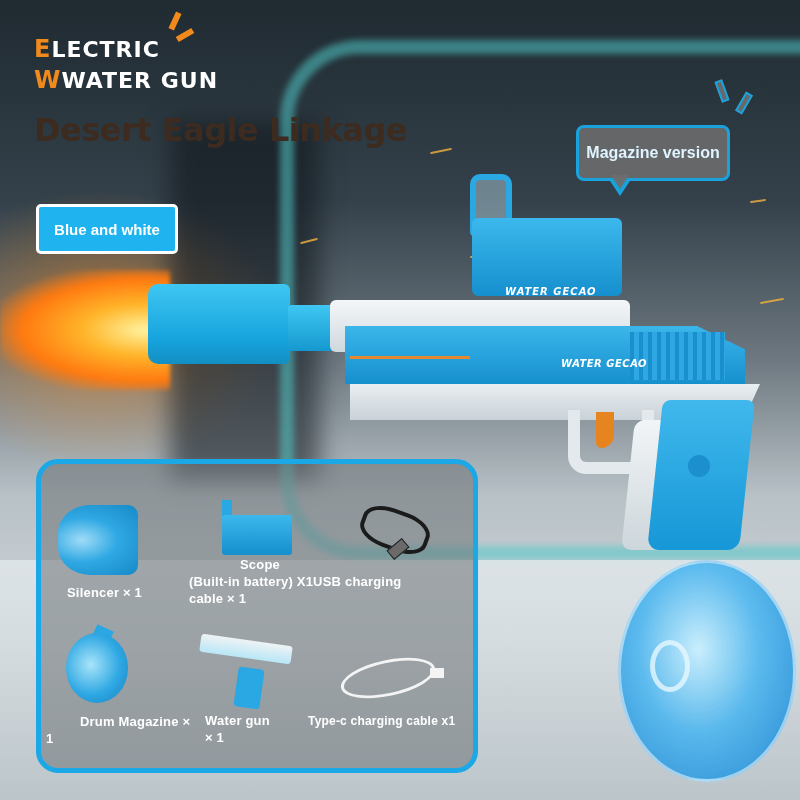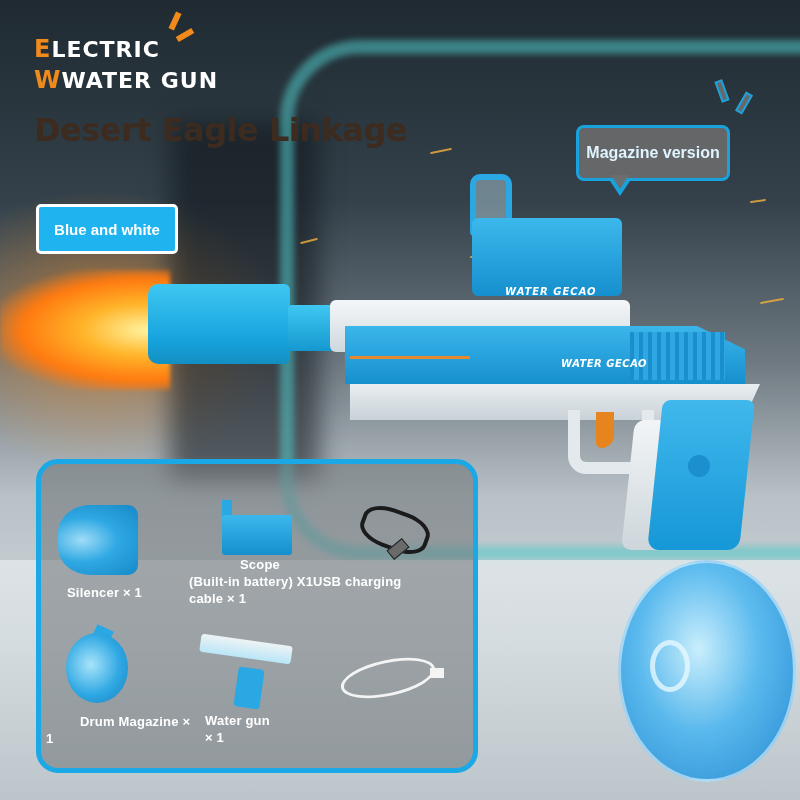--- a/index.html
+++ b/index.html
@@ -174,13 +174,14 @@
   <div class="acc-label" style="left:36px;top:713px;margin-left:44px;">Drum Magazine ×</div>
   <div class="acc-label" style="left:46px;top:730px;">1</div>
 
   <div class="acc-img ico-gun-top"></div>
   <div class="acc-img ico-gun-grip"></div>
   <div class="acc-label" style="left:205px;top:712px;">Water gun</div>
   <div class="acc-label" style="left:205px;top:729px;">× 1</div>
 
   <div class="acc-img ico-typec"></div>
   <div class="acc-img ico-typec-plug"></div>
+  <div class="acc-label" style="left:308px;top:713px;font-size:12px;">Type-c charging cable x1</div>
 </div>
 
 </body></html>

